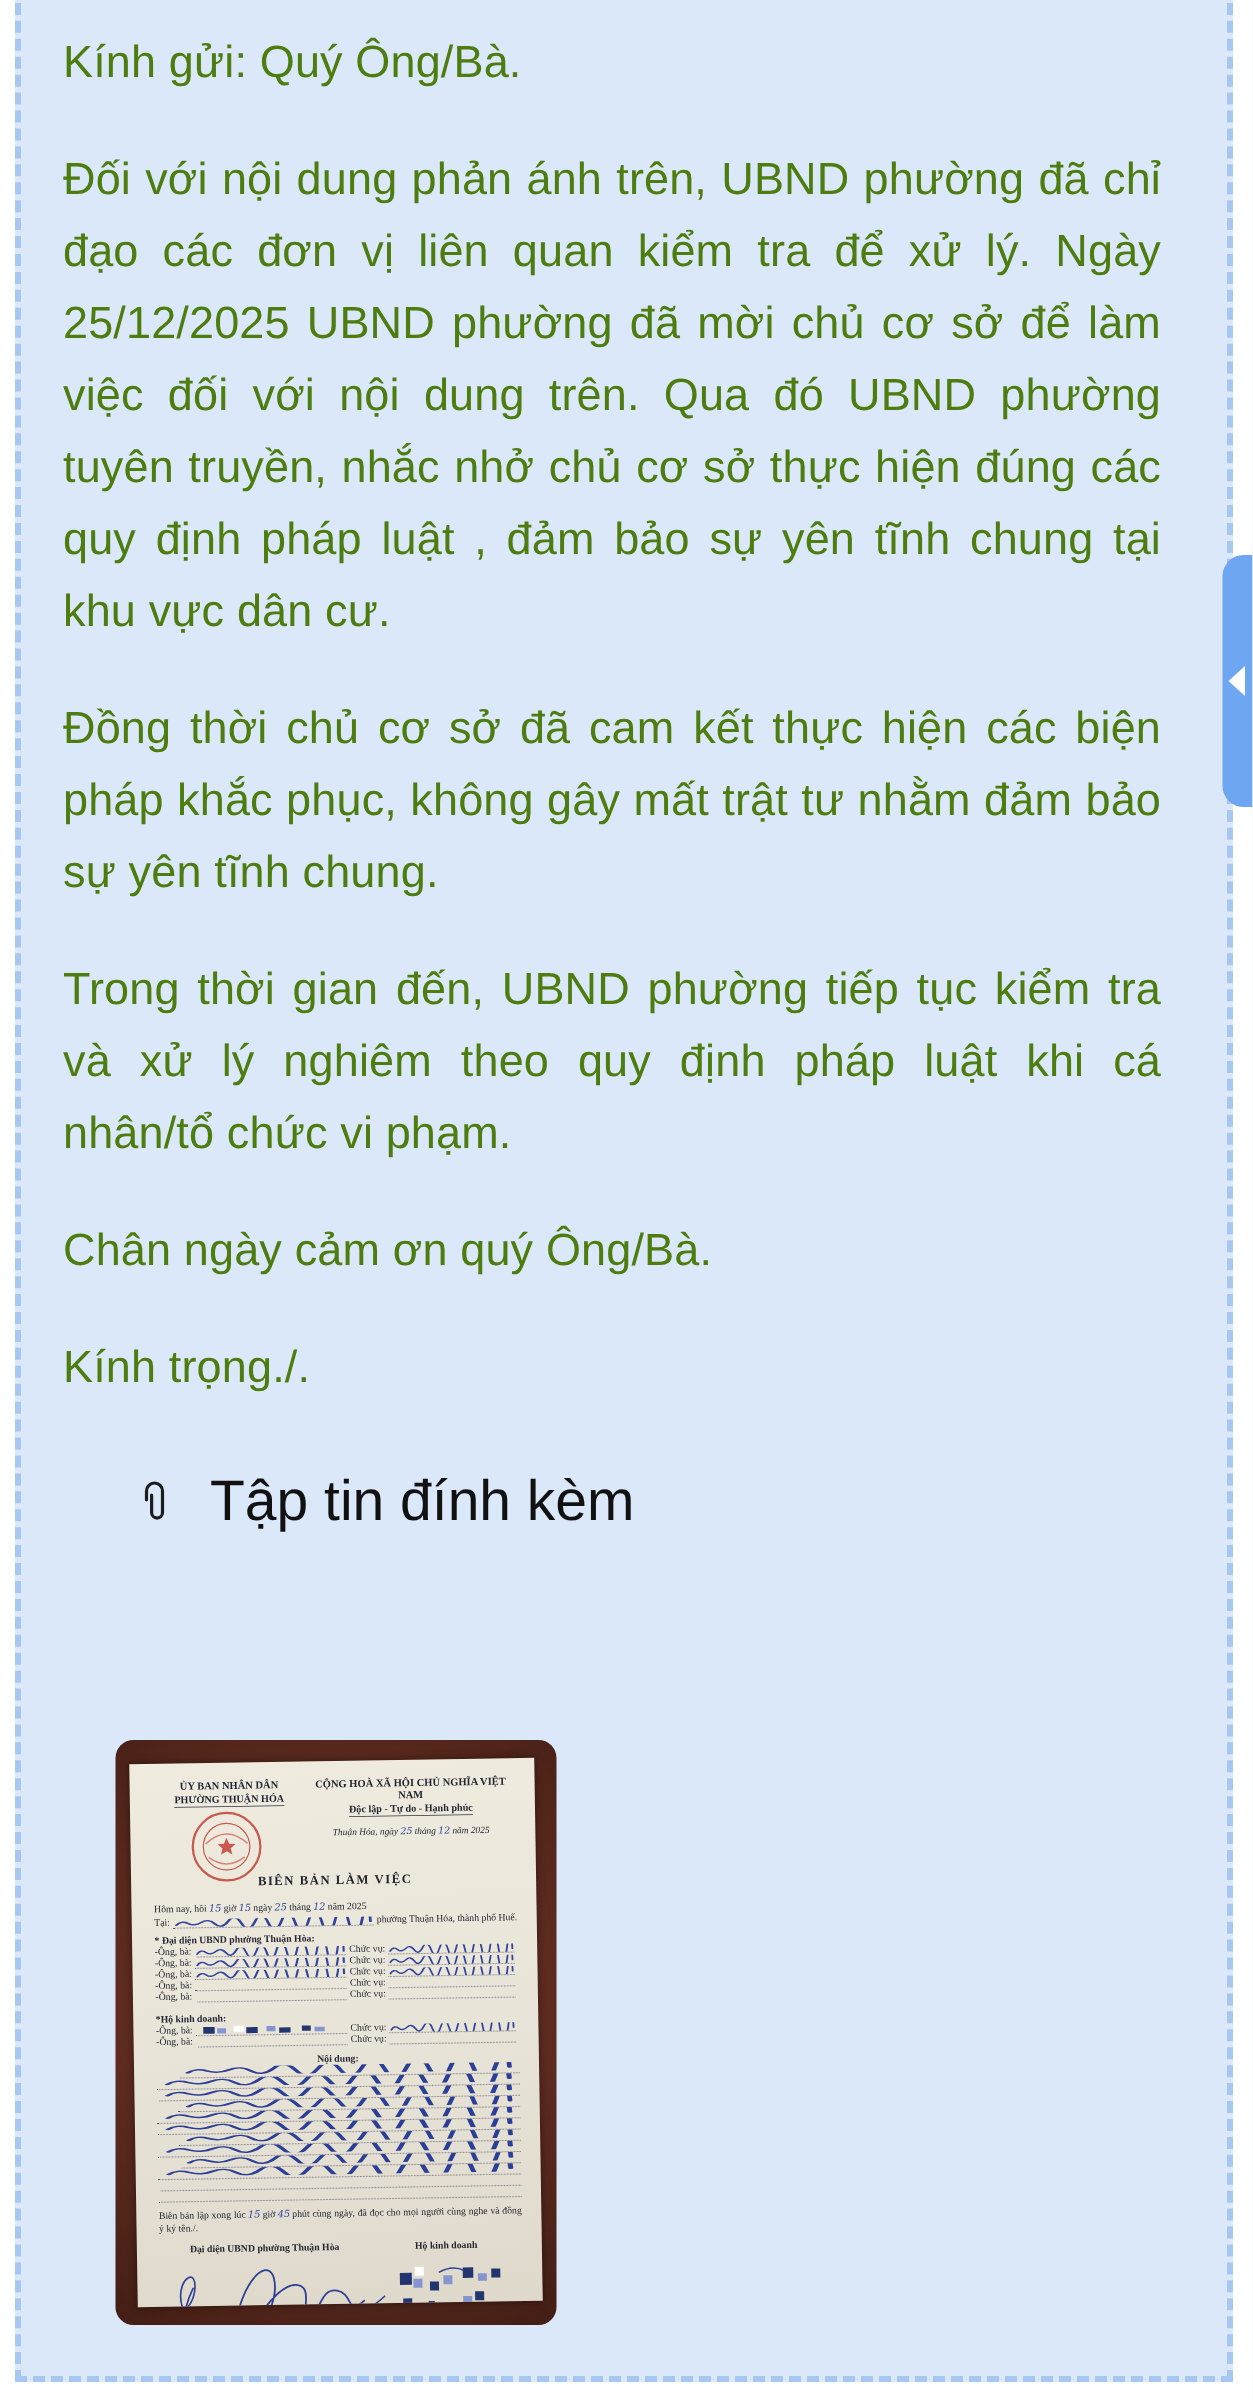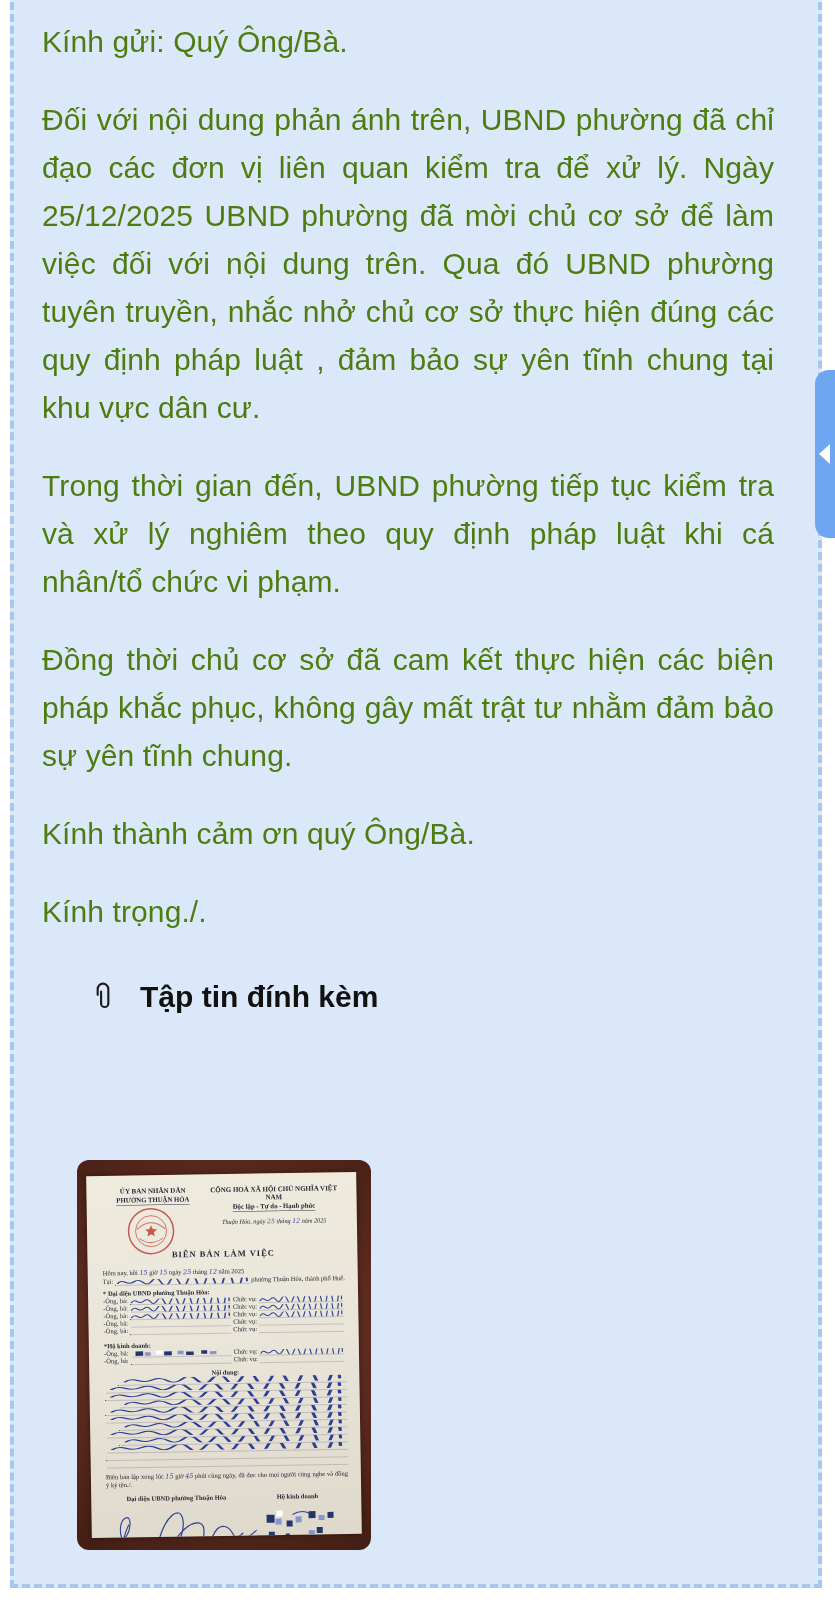--- a/index.html
+++ b/index.html
@@ -16,21 +16,21 @@
   }
   .para {
     margin:0 0 30px 0; color:#4d7c0f;
     font-size:30px; line-height:48px; text-align:justify;
     letter-spacing:.1px;
   }
   .para.nojust { text-align:left; }
 
   
   .attach-row { display:flex; align-items:center; gap:24px; margin:44px 0 0 48px; }
-  .attach-row h3 { margin:0; font-size:30px; font-weight:bold; color:#111; }
+  .attach-row h3 { margin:0; font-size:38px; font-weight:normal; color:#111; }
   .clip-svg { display:block; }
 
   
   .photo {
     position:absolute; left:63px; top:1170px; width:294px; height:390px;
     border-radius:12px; overflow:hidden;
     background:radial-gradient(circle at 50% 45%, #6e3526 0%, #5e2b20 55%, #421e14 100%);
     padding-left:32px;
   }
   .paper {
@@ -86,23 +86,23 @@
   .tri { width:0; height:0; border-top:10px solid transparent;
          border-bottom:10px solid transparent; border-right:11px solid #ffffff; }
 </style>
 </head>
 <body>
 
 <div class="card">
 
   <p class="para nojust">Kính gửi: Quý Ông/Bà.</p>
   <p class="para">Đối với nội dung phản ánh trên, UBND phường đã chỉ đạo các đơn vị liên quan kiểm tra để xử lý. Ngày 25/12/2025 UBND phường đã mời chủ cơ sở để làm việc đối với nội dung trên. Qua đó UBND phường tuyên truyền, nhắc nhở chủ cơ sở thực hiện đúng các quy định pháp luật , đảm bảo sự yên tĩnh chung tại khu vực dân cư.</p>
+  <p class="para">Đồng thời chủ cơ sở đã cam kết thực hiện các biện pháp khắc phục, không gây mất trật tư nhằm đảm bảo sự yên tĩnh chung.</p>
   <p class="para">Trong thời gian đến, UBND phường tiếp tục kiểm tra và xử lý nghiêm theo quy định pháp luật khi cá nhân/tổ chức vi phạm.</p>
-  <p class="para">Đồng thời chủ cơ sở đã cam kết thực hiện các biện pháp khắc phục, không gây mất trật tư nhằm đảm bảo sự yên tĩnh chung.</p>
-  <p class="para nojust">Kính thành cảm ơn quý Ông/Bà.</p>
+  <p class="para nojust">Chân ngày cảm ơn quý Ông/Bà.</p>
   <p class="para nojust">Kính trọng./.</p>
 
   <div class="attach-row">
     <span>
       <svg class="clip-svg" width="26" height="32" viewBox="0 0 24 30">
         <path d="M7 13 V7.5 a5 5 0 0 1 10 0 V21 a3.4 3.4 0 0 1 -6.8 0 V10" fill="none" stroke="#1c1c1c" stroke-width="2" stroke-linecap="round"></path>
       </svg>
     </span>
     <h3>Tập tin đính kèm</h3>
   </div>

